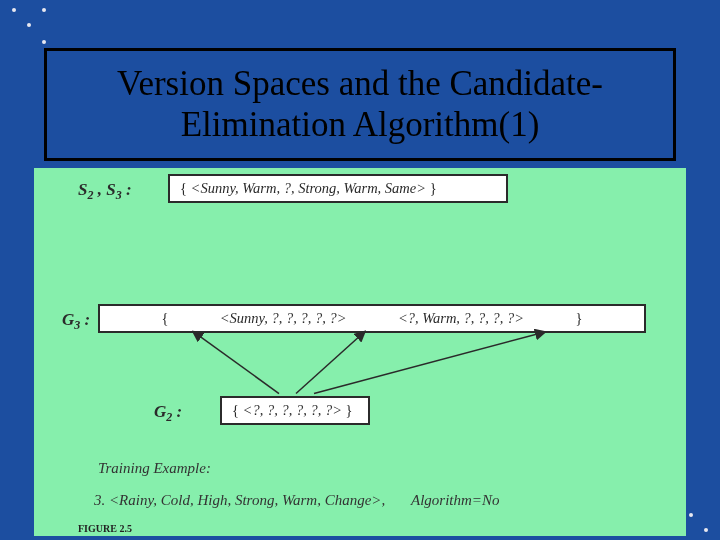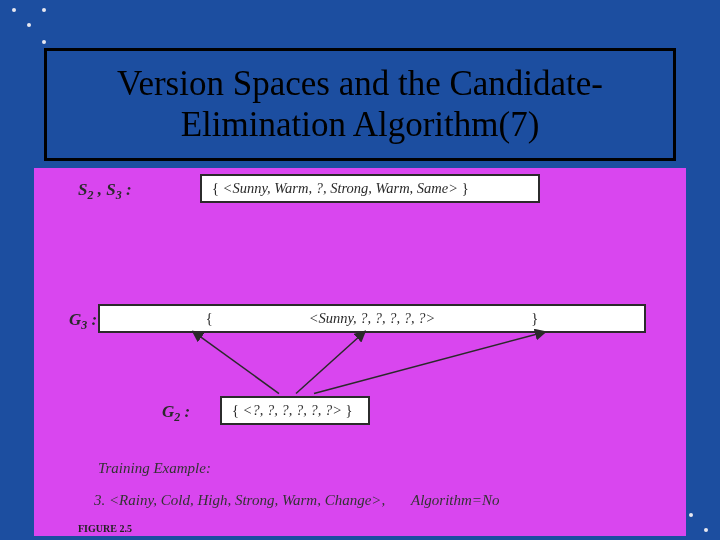--- a/index.html
+++ b/index.html
@@ -41,49 +41,49 @@
     color: #000;
     font-size: 35px;
     text-align: center;
     line-height: 1.18;
     font-weight: 400;
   }
 
   .figure-panel {
     position: absolute;
     top: 168px; left: 34px; right: 34px; bottom: 4px;
-    background: #d946ef;
+    background: #86efac;
   }
 
   .label {
     font-family: 'Times New Roman', Times, serif;
     font-style: italic;
     font-weight: bold;
     font-size: 17px;
     color: #2a2a2a;
     position: absolute;
   }
   .sub { font-size: 12px; font-style: italic; vertical-align: sub; }
 
   .lbl-s2s3 { top: 12px; left: 44px; }
-  .lbl-g3   { top: 142px; left: 35px; }
-  .lbl-g2   { top: 234px; left: 128px; text-align: center; }
+  .lbl-g3   { top: 142px; left: 28px; }
+  .lbl-g2   { top: 234px; left: 120px; text-align: center; }
 
   .hypbox {
     position: absolute;
     border: 2px solid #2b2b2b;
     background: #fff;
     font-family: 'Times New Roman', Times, serif;
     font-style: italic;
     font-size: 14.5px;
     color: #2a2a2a;
     padding: 4px 10px;
     white-space: nowrap;
   }
-  .box-s  { top: 6px;  left: 134px; width: 340px; margin-left: 32px; }
+  .box-s  { top: 6px;  left: 134px; width: 340px; }
   .box-g3 { top: 136px; left: 64px;  width: 548px; display: flex; gap: 24px; justify-content: space-between; }
   .box-g3 span { white-space: nowrap; font-style: italic; }
   .box-g2 { top: 228px; left: 186px; width: 150px; }
 
   .hypbox::before { content: "{ "; font-style: normal; }
   .hypbox::after  { content: " }"; font-style: normal; }
   .box-g3::before, .box-g3::after { content: ""; }
   .box-g3 { padding: 4px 10px; }
   .box-g3 .brace-l, .box-g3 .brace-r { font-style: normal; }
 
@@ -129,34 +129,35 @@
     <div class="dot d4"></div>
 </div>
 <div class="dots-br">
   <div class="dot d1"></div>
     <div class="dot d2"></div>
     <div class="dot d3"></div>
     <div class="dot d4"></div>
 </div>
 
 <div class="title-wrap">
-  <div class="title">Version Spaces and the Candidate-Elimination Algorithm(7)</div>
+  <div class="title">Version Spaces and the Candidate-Elimination Algorithm(1)</div>
 </div>
 
 <div class="figure-panel">
 
   <div class="label lbl-s2s3">S<span class="sub">2</span> , S<span class="sub">3</span> :</div>
   <div class="label lbl-g3">G<span class="sub">3</span> :</div>
   <div class="label lbl-g2">G<span class="sub">2</span> :</div>
 
   <div class="hypbox box-s">&lt;Sunny, Warm, ?, Strong, Warm, Same&gt;</div>
 
   <div class="hypbox box-g3">
     <span class="brace-l">{</span>
     <span>&lt;Sunny, ?, ?, ?, ?, ?&gt;</span>
+    <span>&lt;?, Warm, ?, ?, ?, ?&gt;</span>
     <span class="brace-r">}</span>
   </div>
 
   <div class="hypbox box-g2">&lt;?, ?, ?, ?, ?, ?&gt;</div>
 
   <svg class="arrows" viewBox="0 0 652 372" preserveAspectRatio="none">
     <defs>
       <marker id="ah" markerWidth="8" markerHeight="8" refX="6" refY="4" orient="auto">
         <path d="M0,0 L8,4 L0,8 Z" fill="#2a2a2a"></path>
       </marker>

